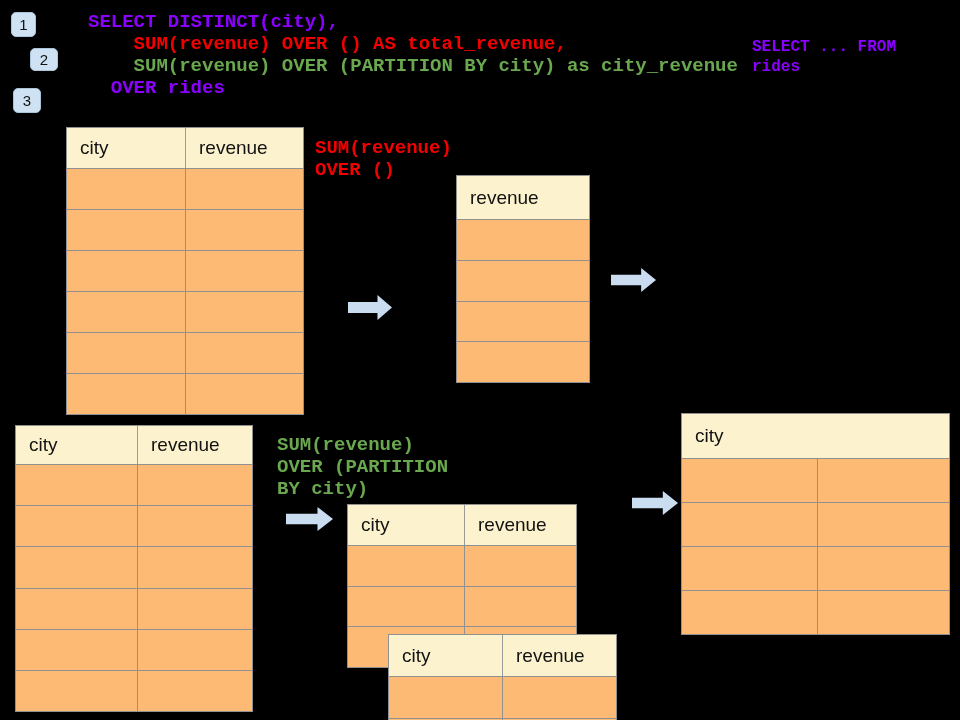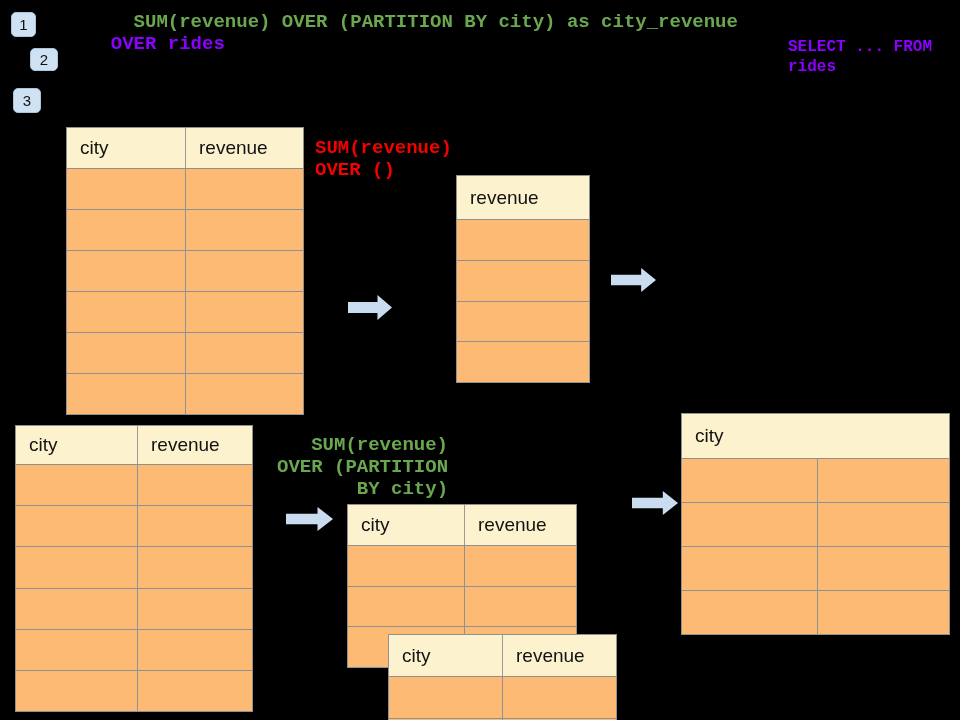--- a/index.html
+++ b/index.html
@@ -18,25 +18,24 @@
     white-space:pre;
     font-size:19px;
     line-height:22px;
   }
   .code-small{
     font-family:"Liberation Mono","DejaVu Sans Mono",monospace;
     font-weight:bold;
     white-space:pre;
     font-size:16px;
     line-height:20px;
-    margin-left:36px;
   }
   .purple{color:#8B00FF;}
   .red{color:#F40000;}
-  .green{color:#6AA84F;text-align:right;}
+  .green{color:#6AA84F;}
   
   .badge{
     background:#CFE2F3;
     border:1px solid #aac4d8;
     border-radius:5px;
     display:flex;align-items:center;justify-content:center;
     font-size:15px;color:#111;
     box-sizing:border-box;
   }
   
@@ -76,20 +75,22 @@
   }
 </style>
 </head>
 <body>
 
 <div class="abs badge" style="left:11px;top:12px;width:25px;height:25px;">1</div>
 <div class="abs badge" style="left:30px;top:48px;width:28px;height:23px;">2</div>
 <div class="abs badge" style="left:13px;top:88px;width:28px;height:25px;">3</div>
 
 <div class="abs" style="left:88px;top:11px;">
+  <div class="code purple">SELECT DISTINCT(city),</div>
+  <div class="code red">    SUM(revenue) OVER () AS total_revenue,</div>
   <div class="code green">    SUM(revenue) OVER (PARTITION BY city) as city_revenue</div>
   <div class="code purple">  OVER rides</div>
 </div>
 
 <div class="abs code-small purple" style="left:752px;top:37px;">SELECT ... FROM
 rides</div>
 
 <div class="abs code red" style="left:315px;top:137px;">SUM(revenue)
 OVER ()</div>
 

